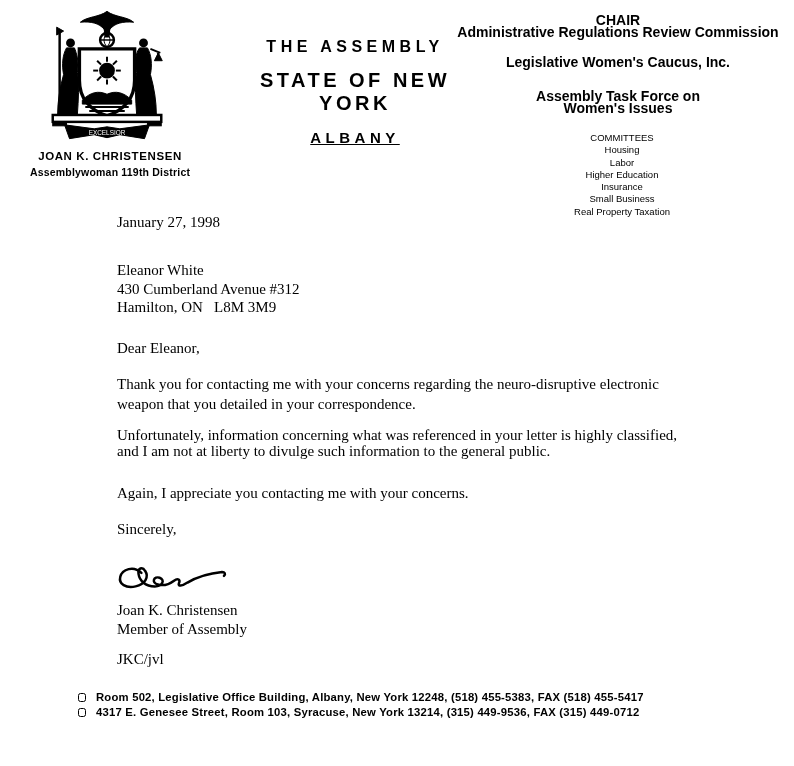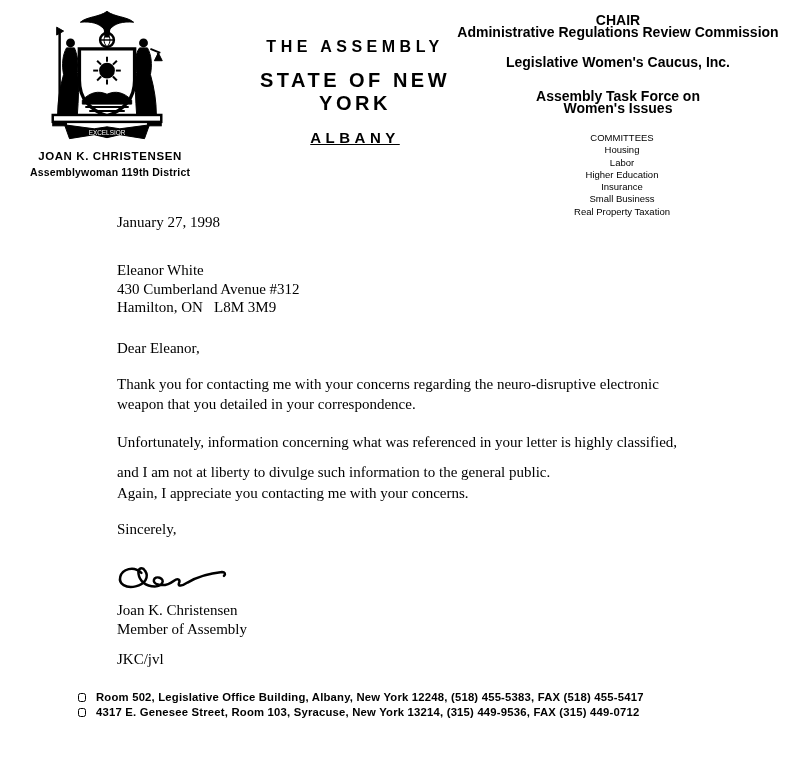--- a/index.html
+++ b/index.html
@@ -63,21 +63,21 @@
     font-weight: normal;
     font-size: 9.5px;
     line-height: 12.3px;
   }
   
   .body-text { font-size: 15px; }
   .date-line     { position: absolute; left: 117px; top: 214px; }
   .recipient     { position: absolute; left: 117px; top: 261px; line-height: 18.5px; }
   .salutation    { position: absolute; left: 117px; top: 340px; }
   .para1         { position: absolute; left: 117px; top: 374px; width: 575px; line-height: 20px; }
-  .para2         { position: absolute; left: 117px; top: 427px; width: 575px; line-height: 30px; }
+  .para2         { position: absolute; left: 117px; top: 427px; width: 575px; line-height: 16px; }
   .para3         { position: absolute; left: 117px; top: 485px; width: 575px; }
   .closing       { position: absolute; left: 117px; top: 521px; }
   .signature     { position: absolute; left: 110px; top: 548px; width: 130px; height: 48px; }
   .signer        { position: absolute; left: 117px; top: 601px; line-height: 19px; }
   .initials      { position: absolute; left: 117px; top: 651px; }
   
   .footer {
     position: absolute;
     left: 62px; top: 691px;
     width: 700px;

